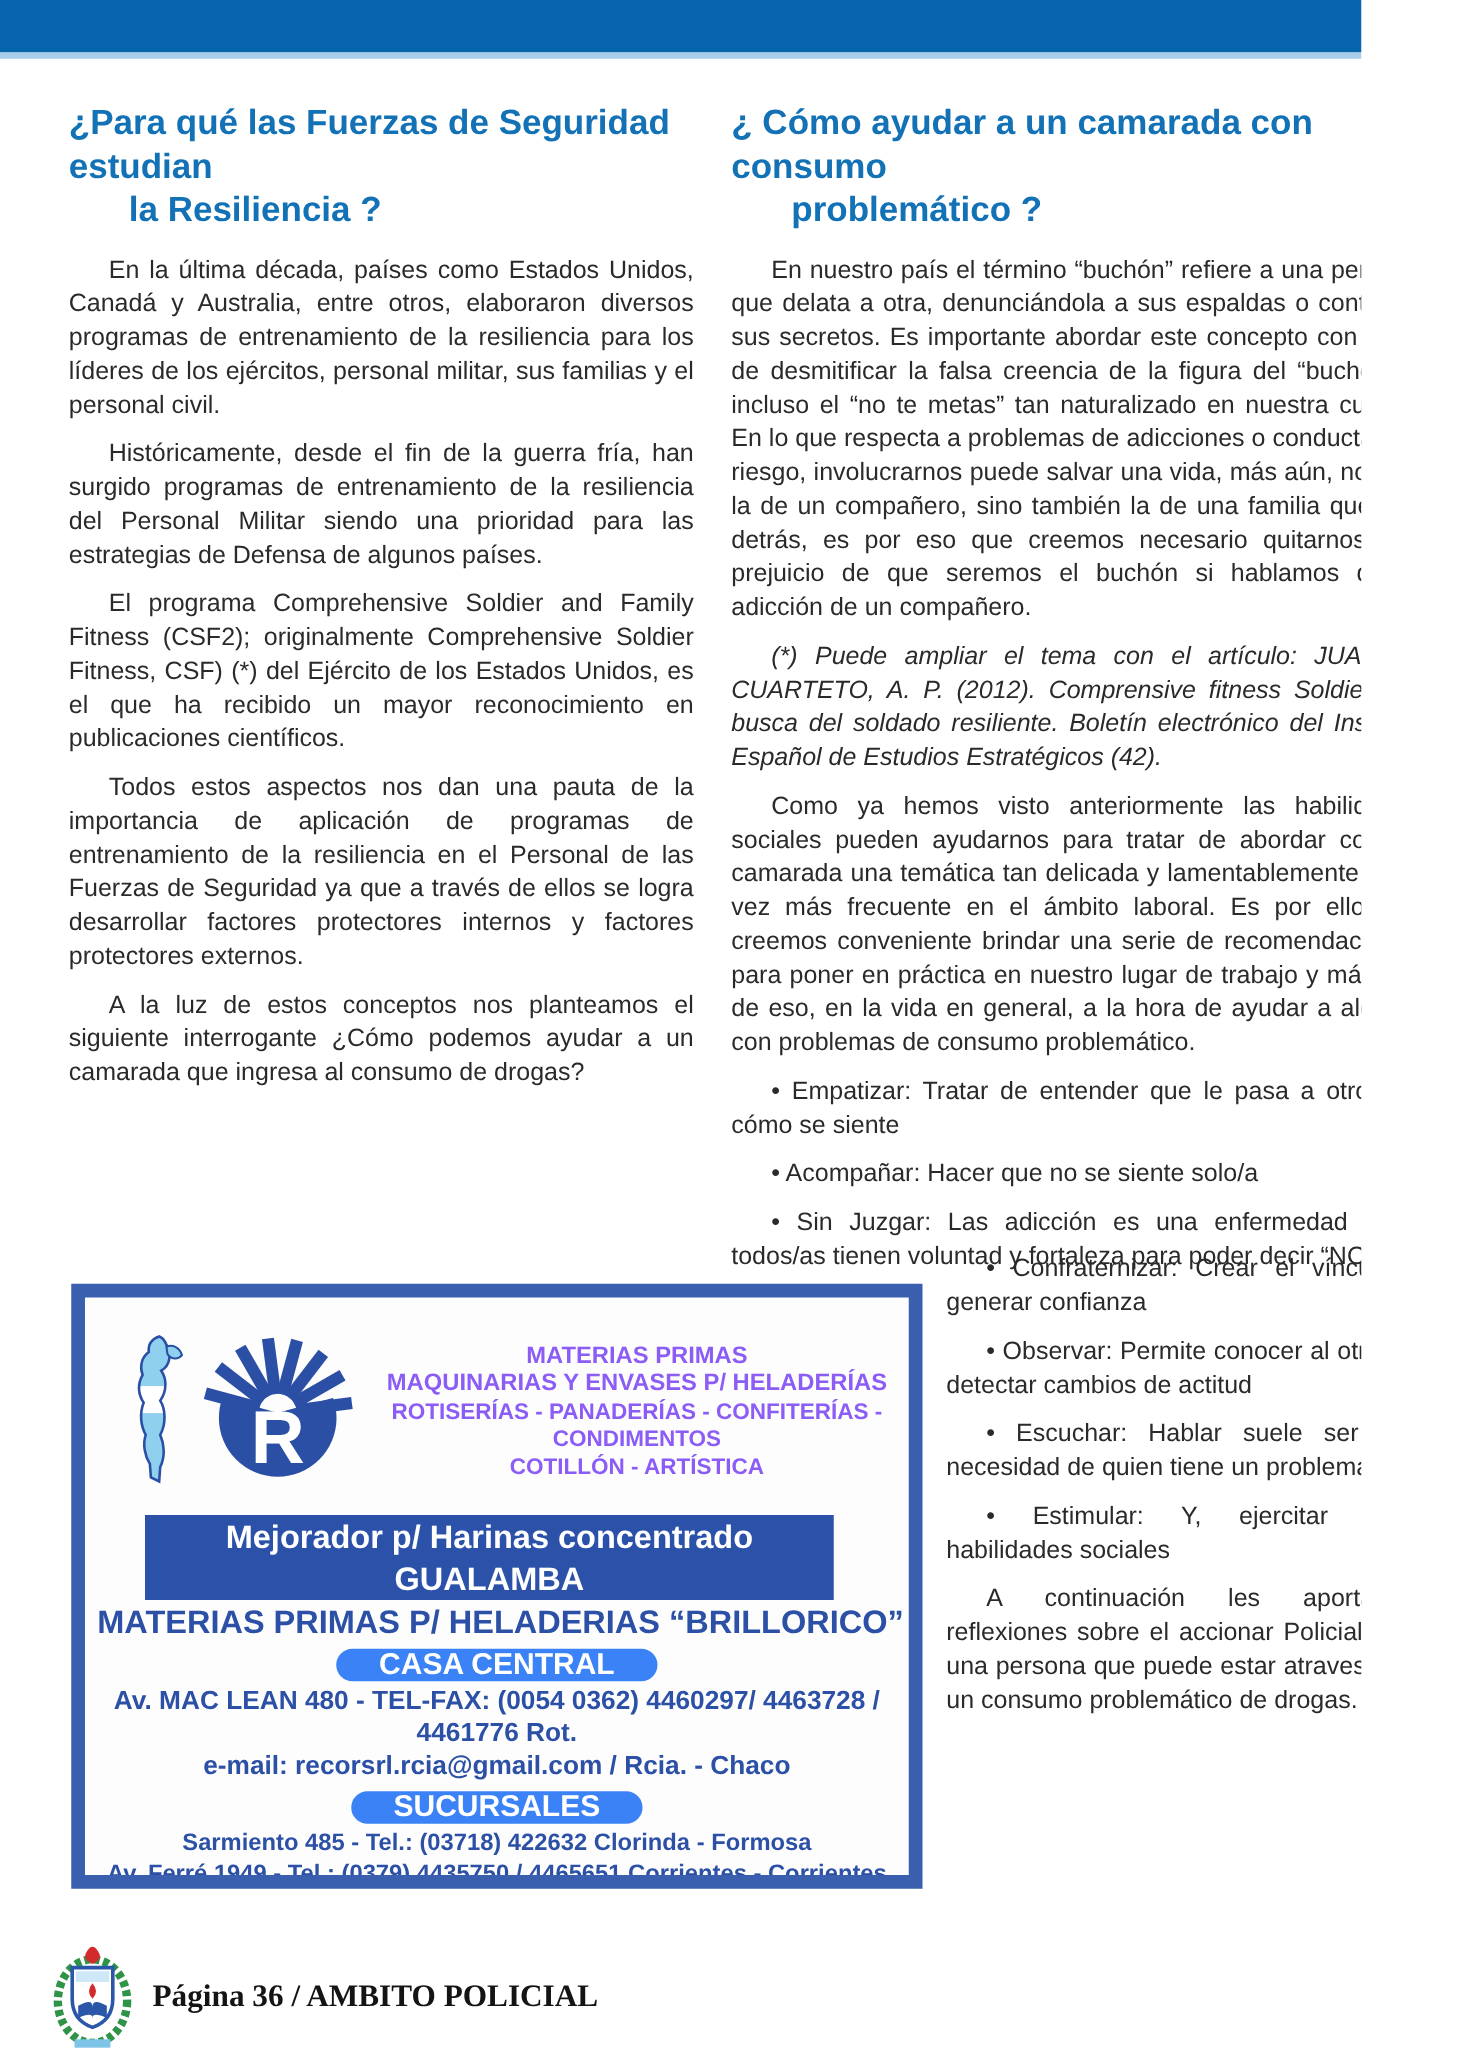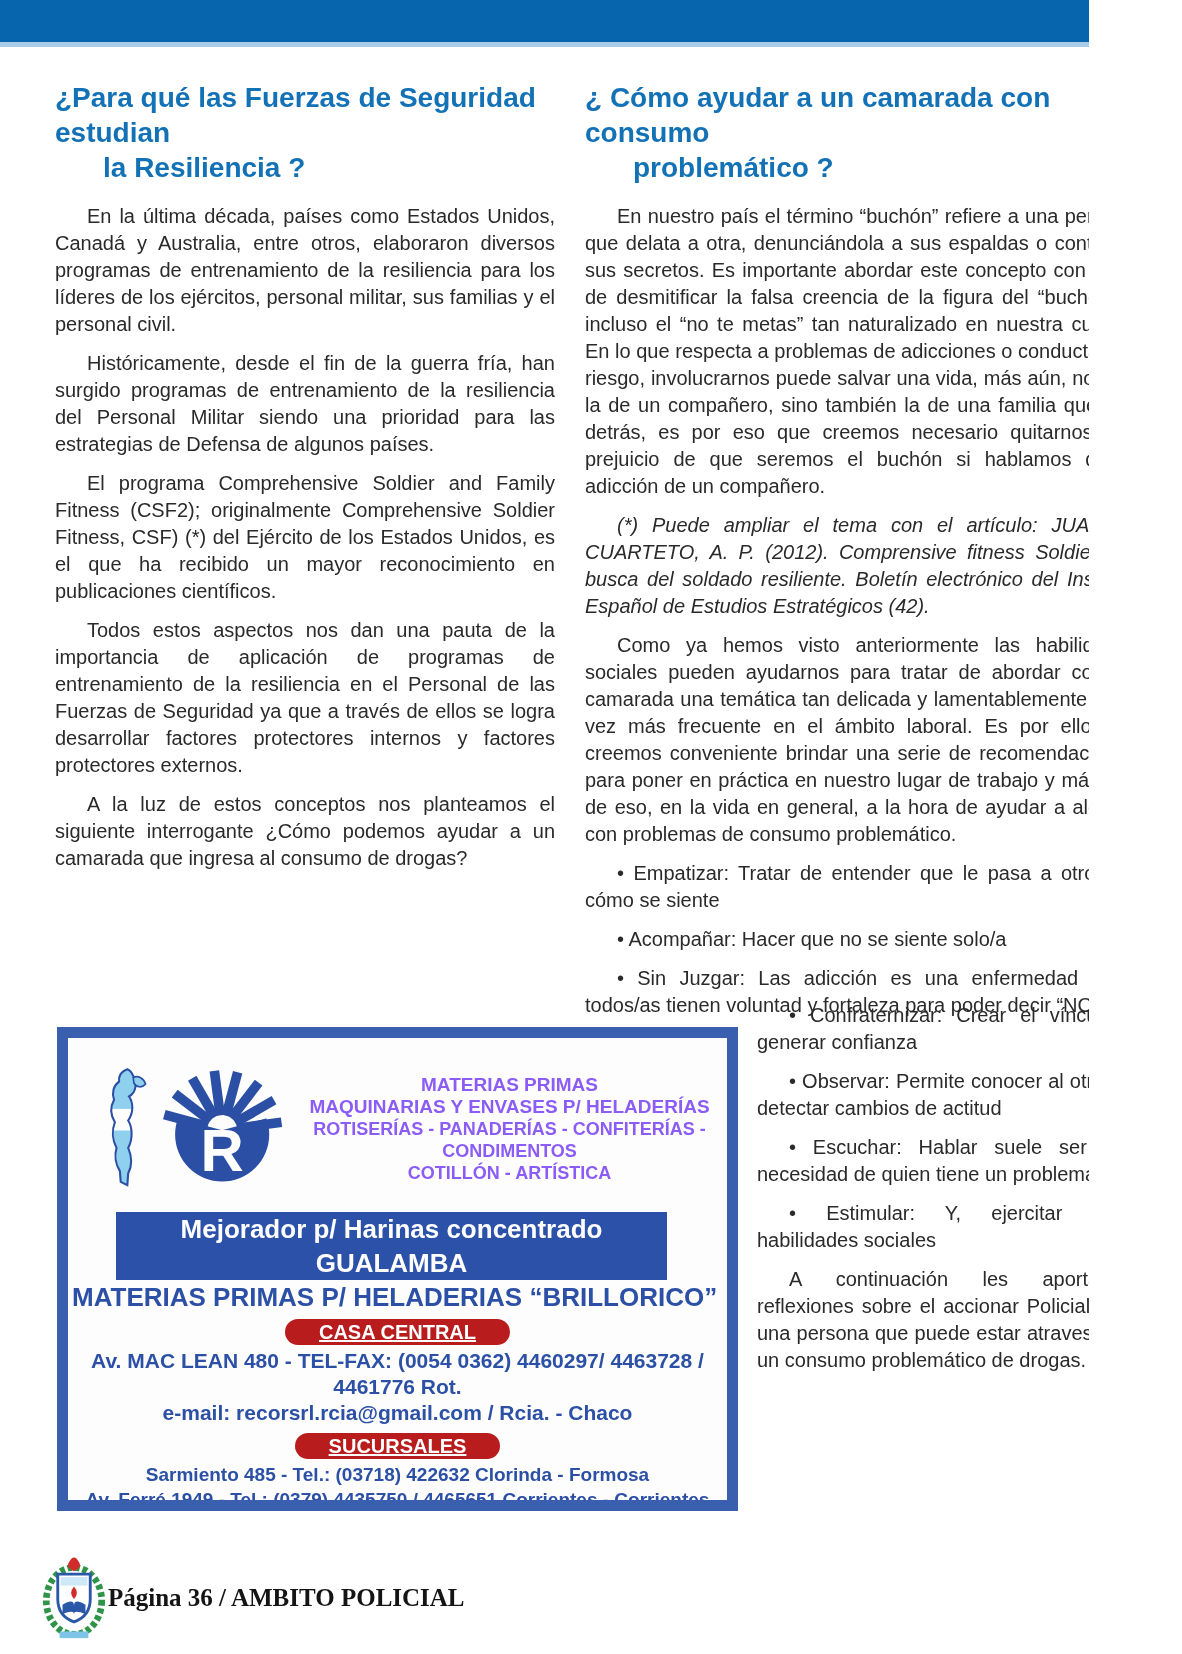--- a/index.html
+++ b/index.html
@@ -31,30 +31,30 @@
   .ad-brand{display:flex; flex-direction:column; align-items:center; margin-left:2px;}
   .ad-brand-name{font-weight:bold; font-size:56px; line-height:58px; letter-spacing:-1px; color:#2b50a5; white-space:nowrap;}
   .ad-brand-name .srl{font-size:42px;}
   .ad-sublines{margin-top:2px; font-weight:bold; color:#8b5cf6;}
   .ad-subline1{font-size:19px; line-height:22px;}
   .ad-subline2{font-size:19px; line-height:22px;}
   .ad-subline3{font-size:18px; line-height:22px;}
   .ad-subline4{font-size:18px; line-height:22px;}
   .ad-banner{margin:4px 56px 2px 44px; background:#2b52a8; color:#ffffff; font-weight:bold;
              font-size:26px; line-height:34px; text-align:center;}
-  .ad-brillorico{font-weight:bold; font-size:26px; line-height:30px; color:#2b50a5; text-align:left;}
-  .ad-pill{display:block; width:fit-content; margin:7px auto 3px auto; background:#b91c1c; color:#ffffff;
-           font-weight:bold; font-size:20px; line-height:24px; padding:1px 34px; border-radius:18px;text-decoration:underline;}
+  .ad-brillorico{font-weight:bold; font-size:26px; line-height:30px; color:#2b50a5; text-align:right;}
+  .ad-pill{display:block; width:fit-content; margin:7px auto 3px auto; background:#3b82f6; color:#ffffff;
+           font-weight:bold; font-size:24px; line-height:24px; padding:1px 34px; border-radius:18px;}
   .ad-line{font-weight:bold; text-align:center; color:#2b50a5;}
   .ad-addr{font-size:21px; line-height:26px;}
   .ad-email{font-size:21px; line-height:26px;}
   .ad-branch{font-size:19px; line-height:25px;}
 
   
-  .footer{position:absolute; left:40px; top:1550px; height:95px; display:flex; align-items:center; gap:0;}
+  .footer{position:absolute; left:40px; top:1550px; height:95px; display:flex; align-items:center; gap:14px;}
   .footer-label{font-family:"Liberation Serif", serif; font-weight:bold; font-size:25px; color:#141414;}
 </style>
 </head>
 <body>
 
 <div id="page">
 
   <div class="topbar"></div>
   <div class="topbar-strip"></div>
 

